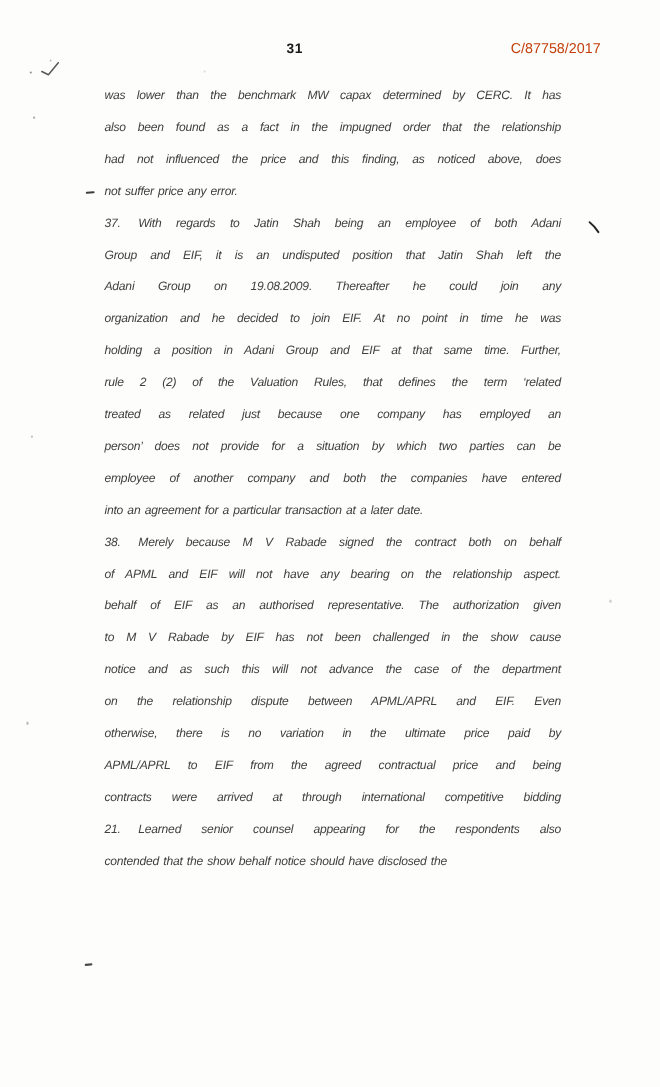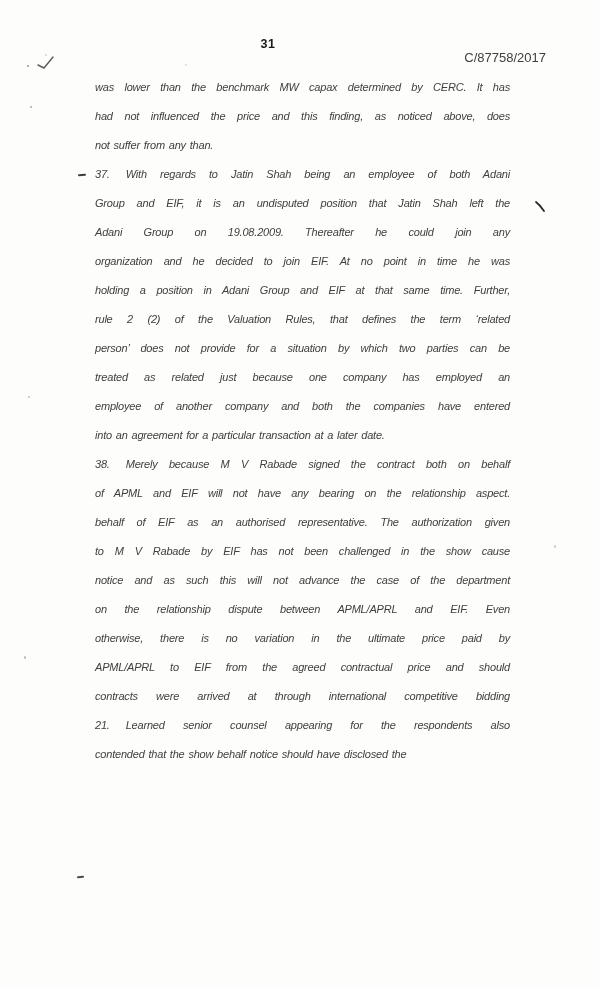--- a/index.html
+++ b/index.html
@@ -22,25 +22,25 @@
     left: 0;
     width: 536px;
     text-align: center;
     font-size: 12.5px;
     font-weight: 700;
     letter-spacing: 0.5px;
     color: #1a1a1a;
   }
   .case-number {
     position: absolute;
-    top: 50px;
+    top: 36px;
     right: 54px;
     font-size: 13px;
     font-weight: 400;
-    color: #404040;
+    color: #c2410c;
   }
   .text-column {
     position: absolute;
     left: 95px;
     top: 73px;
     width: 415px;
   }
   .para { margin: 0; }
   .line {
     height: 29px;
@@ -95,46 +95,47 @@
 
 <div class="page">
 
   <div class="page-number">31</div>
   <div class="case-number">C/87758/2017</div>
 
   <div class="text-column">
 
     <div class="para">
       <div class="line">was lower than the benchmark MW capax determined by CERC. It has</div>
+      <div class="line">also been found as a fact in the impugned order that the relationship</div>
       <div class="line">had not influenced the price and this finding, as noticed above, does</div>
-      <div class="line last">not suffer from any than.</div>
+      <div class="line last">not suffer price any error.</div>
     </div>
 
     <div class="para">
       <div class="line"><span class="pnum">37.</span><span>With regards to Jatin Shah being an employee of both Adani</span></div>
       <div class="line">Group and EIF, it is an undisputed position that Jatin Shah left the</div>
       <div class="line">Adani Group on 19.08.2009. Thereafter he could join any</div>
       <div class="line">organization and he decided to join EIF. At no point in time he was</div>
       <div class="line">holding a position in Adani Group and EIF at that same time. Further,</div>
       <div class="line">rule 2 (2) of the Valuation Rules, that defines the term ‘related</div>
+      <div class="line">treated as related just because one company has employed an</div>
       <div class="line">person’ does not provide for a situation by which two parties can be</div>
-      <div class="line">treated as related just because one company has employed an</div>
       <div class="line">employee of another company and both the companies have entered</div>
       <div class="line last">into an agreement for a particular transaction at a later date.</div>
     </div>
 
     <div class="para">
       <div class="line"><span class="pnum">38.</span><span>Merely because M V Rabade signed the contract both on behalf</span></div>
       <div class="line">of APML and EIF will not have any bearing on the relationship aspect.</div>
       <div class="line">behalf of EIF as an authorised representative. The authorization given</div>
       <div class="line">to M V Rabade by EIF has not been challenged in the show cause</div>
       <div class="line">notice and as such this will not advance the case of the department</div>
       <div class="line">on the relationship dispute between APML/APRL and EIF. Even</div>
       <div class="line">otherwise, there is no variation in the ultimate price paid by</div>
-      <div class="line">APML/APRL to EIF from the agreed contractual price and should</div>
+      <div class="line">APML/APRL to EIF from the agreed contractual price and being</div>
       <div class="line">contracts were arrived at through international competitive bidding</div>
     </div>
 
     <div class="para">
       <div class="line"><span class="pnum">21.</span><span>Learned senior counsel appearing for the respondents also</span></div>
       <div class="line last">contended that the show behalf notice should have disclosed the</div>
     </div>
 
   </div>
 

